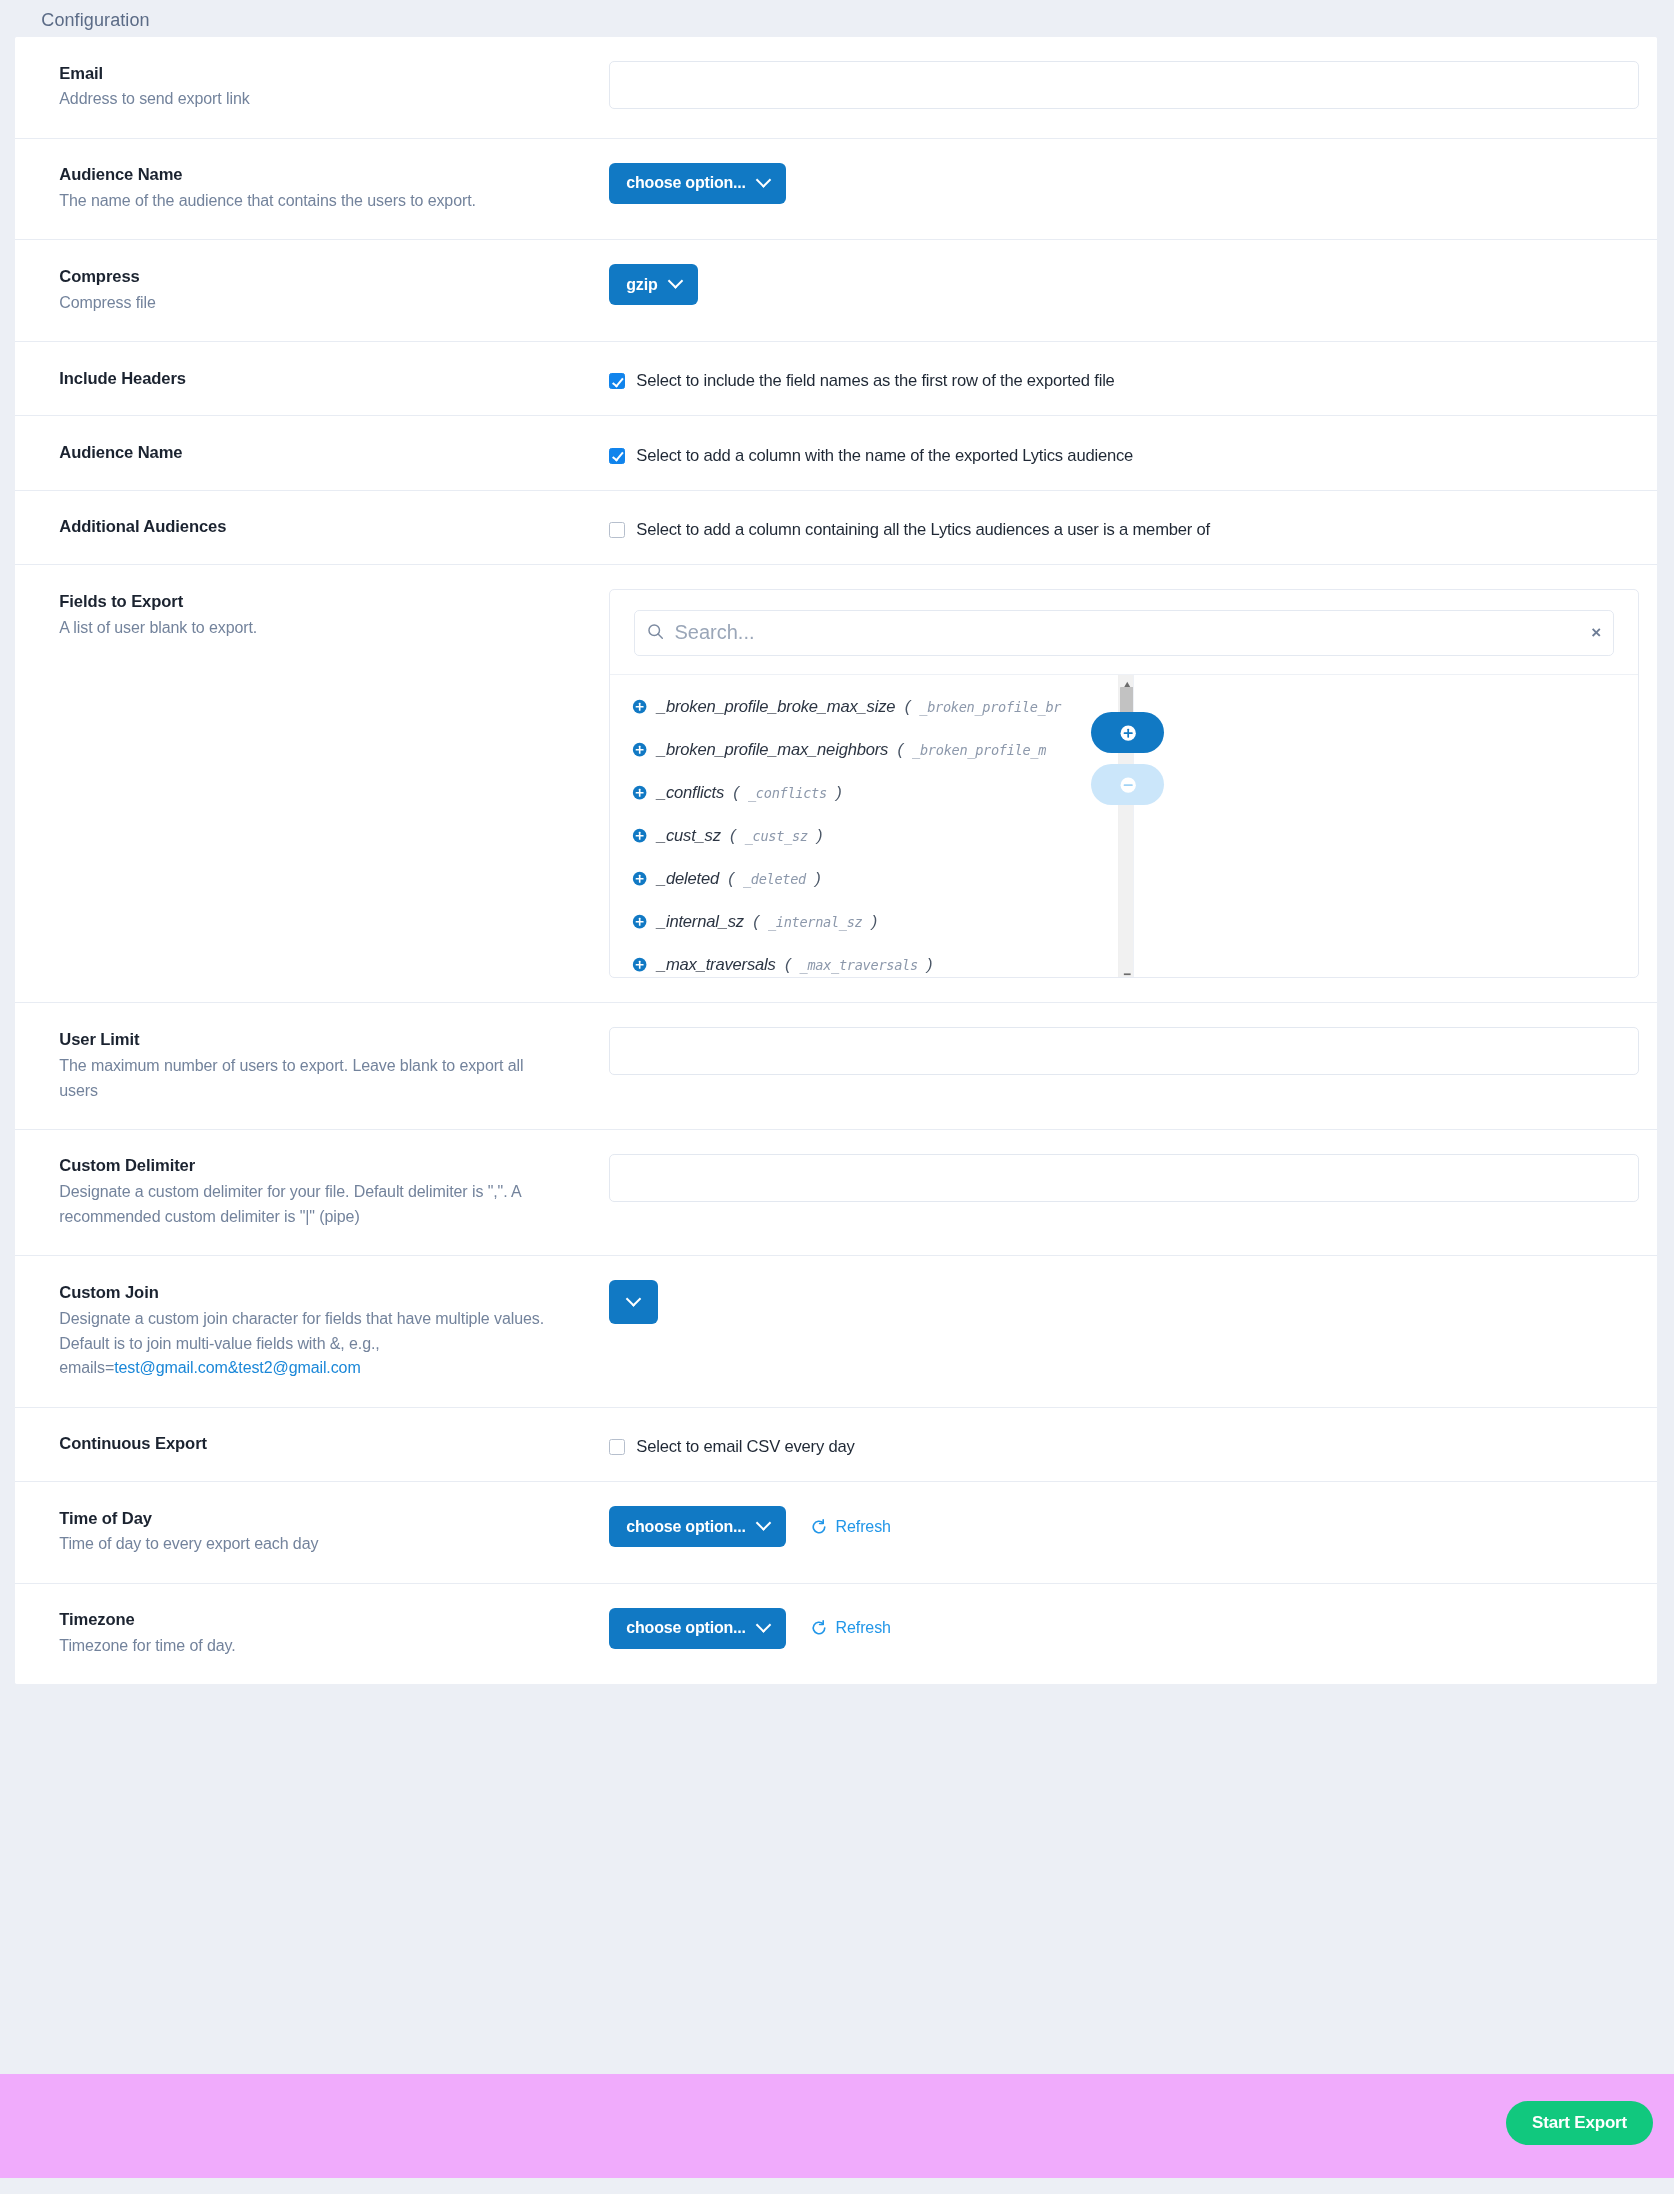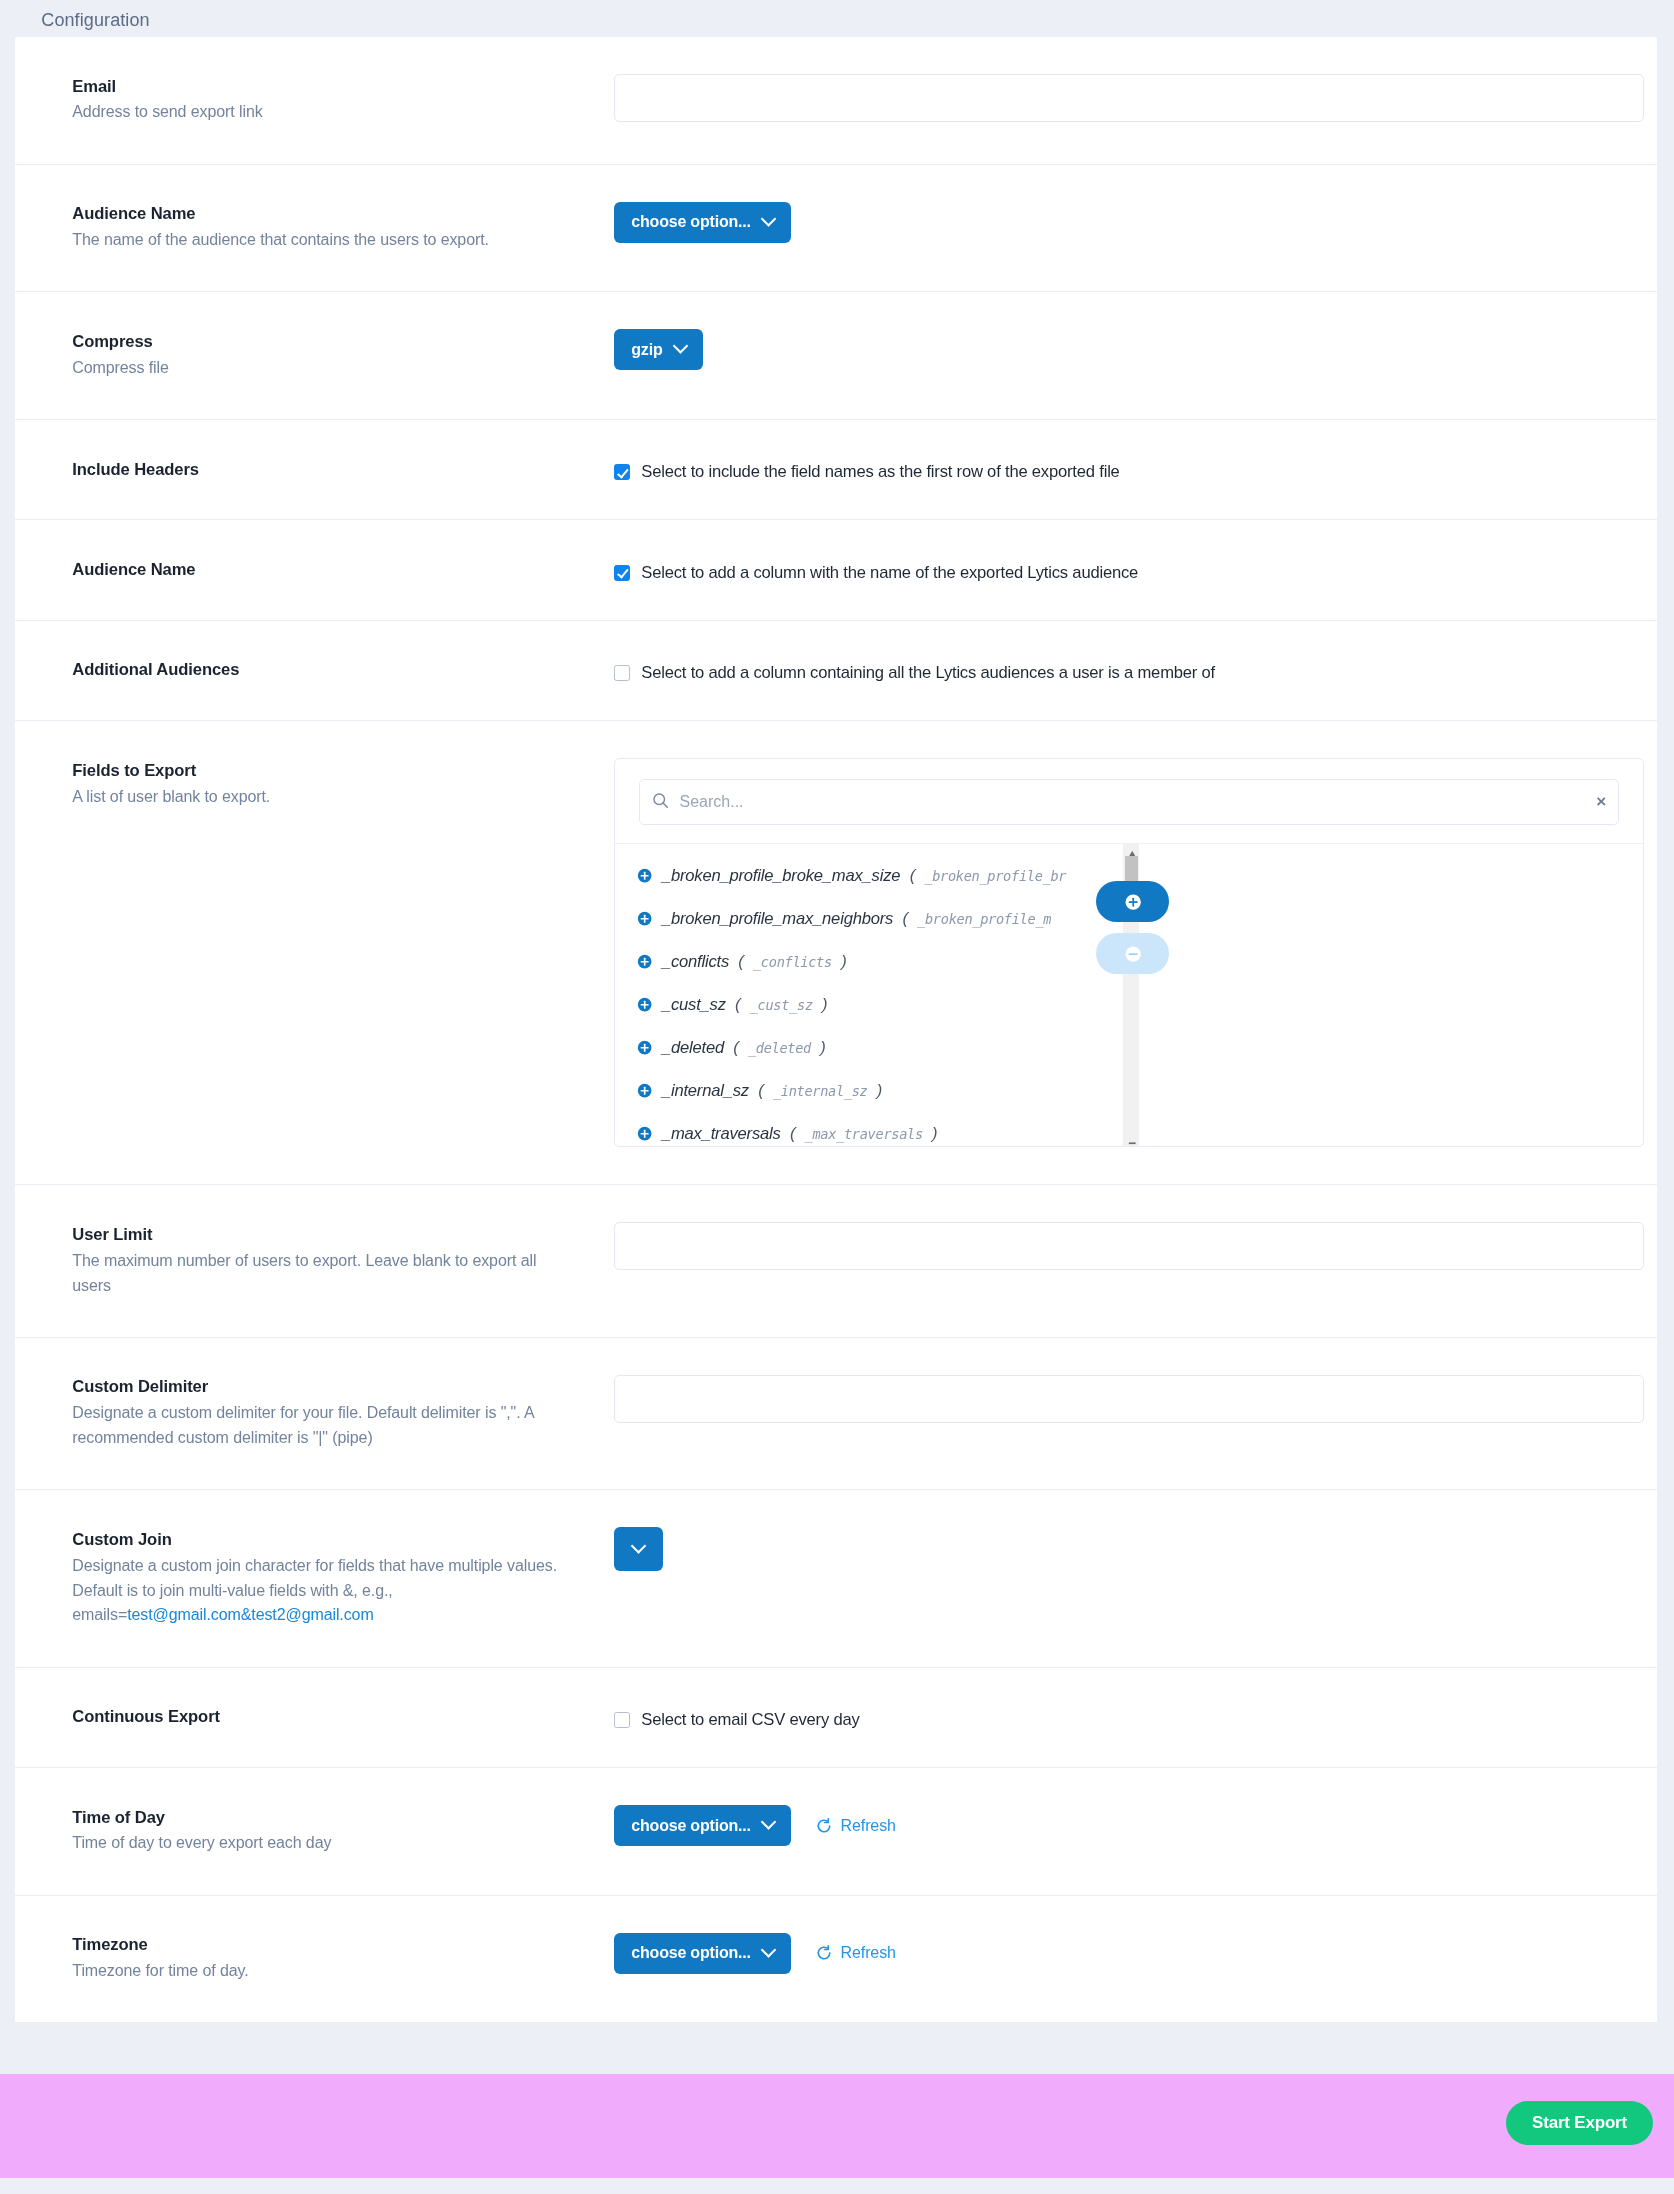--- a/index.html
+++ b/index.html
@@ -34,22 +34,23 @@
     left: 15.3px;
     top: 37px;
     width: 1642px;
     background: #ffffff;
     border-radius: 1.7px;
   }
 
   .row {
     display: flex;
     border-bottom: 0.8px solid #e8ecf3;
-    padding: 13px;
-    position: relative;
+    padding: 0;
+    position: relative;
+    gap: 8px;
   }
   .row:last-child { border-bottom: none; }
 
   .row-label {
     width: 586px;
     flex: 0 0 586px;
     padding: 25.5px 51px 25.5px 44px;
   }
   .row-field {
     flex: 1 1 auto;
@@ -190,21 +191,21 @@
     border-radius: 5.1px;
     display: flex;
     align-items: center;
     padding: 0 12px;
   }
   .search-icon { flex: 0 0 auto; margin-right: 10.2px; }
   .picker-search input {
     flex: 1 1 auto;
     border: none;
     outline: none;
-    font-size: 16px;
+    font-size: 20px;
     font-family: "Liberation Sans", sans-serif;
     color: #2b3442;
     background: transparent;
   }
   .picker-search input::placeholder { color: #9aa6b8; }
   .clear-x {
     font-size: 17px;
     color: #6e7d96;
     cursor: pointer;
     font-weight: bold;

